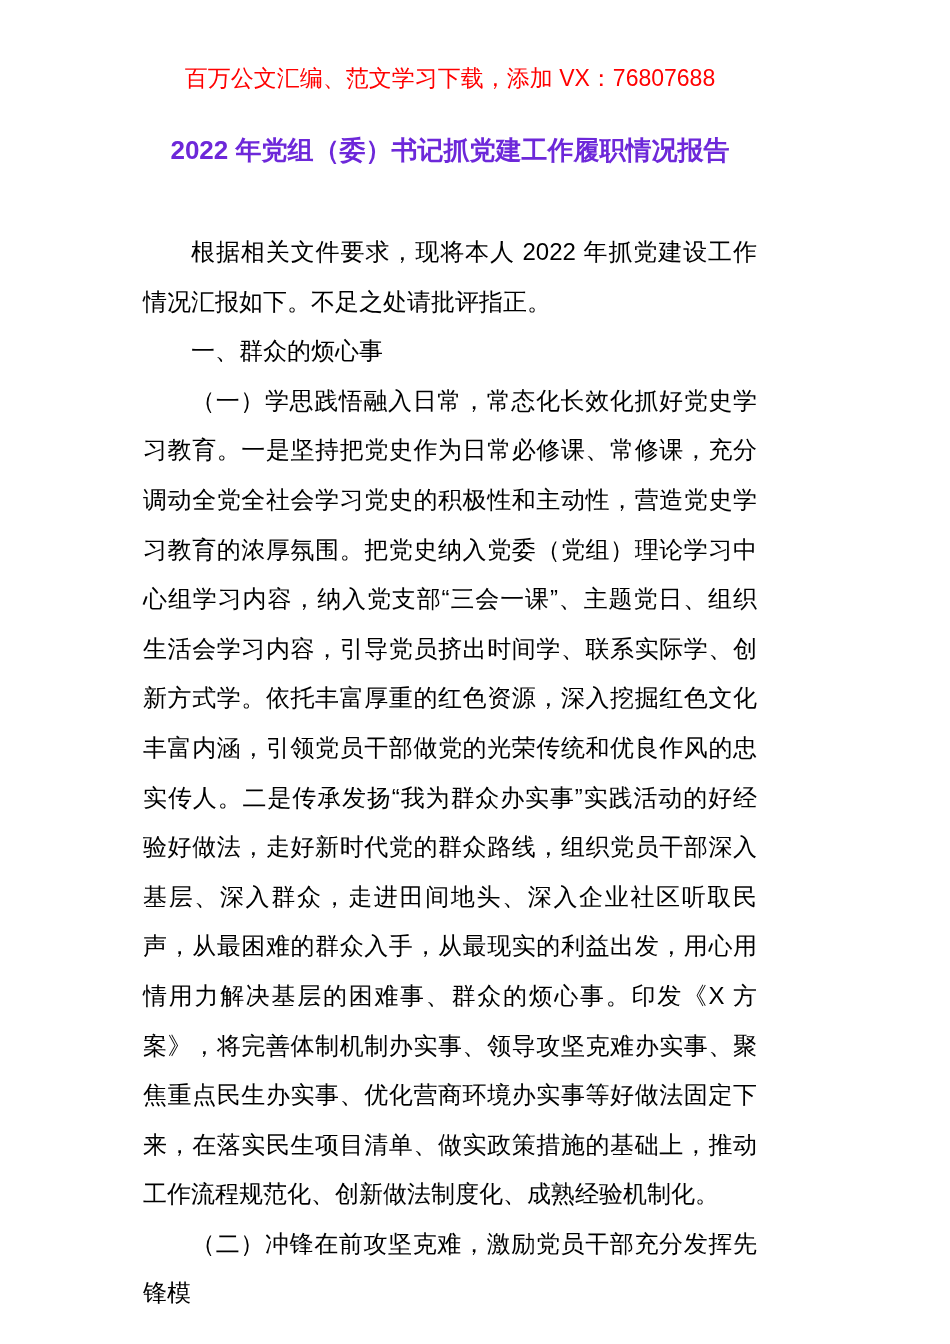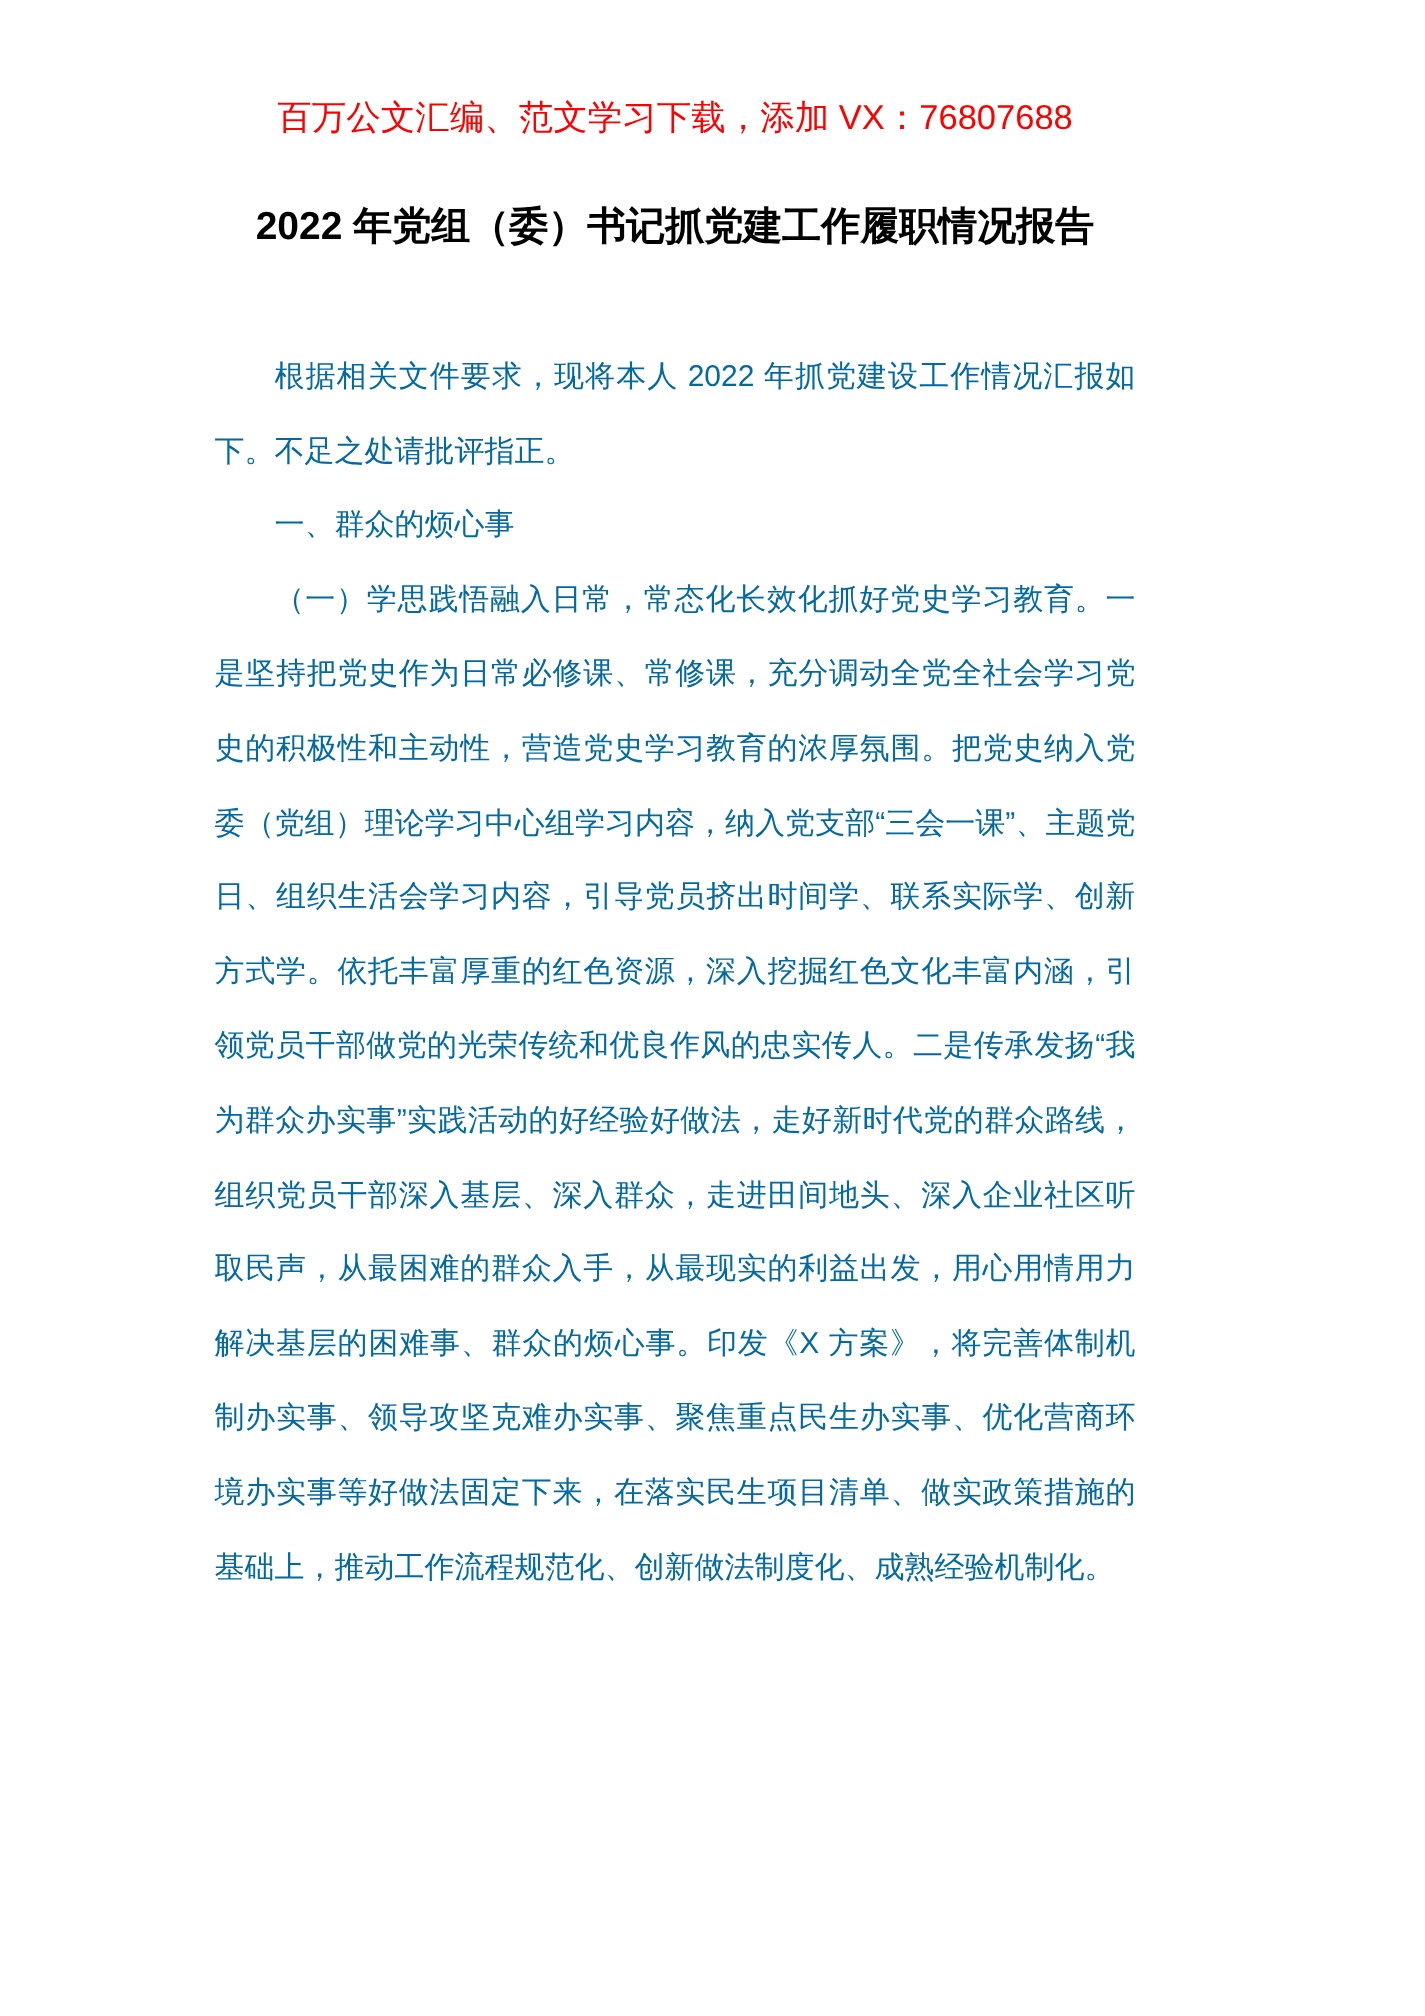--- a/index.html
+++ b/index.html
@@ -28,45 +28,46 @@
     color: #ff0000;
     text-align: center;
     white-space: nowrap;
   }
   .doc-title {
     margin: 36px 0 0 0;
     font-size: 26px;
     line-height: 42px;
     font-weight: bold;
     text-align: center;
-    color: #000000;
+    color: #6d28d9;
     white-space: nowrap;
   }
   .body-text {
     margin-top: 56px;
   }
   .para {
     margin: 0;
-    font-size: 20px;
+    font-size: 24px;
     line-height: 49.6px;
     text-indent: 2em;
     text-align: justify;
     text-justify: inter-ideograph;
     word-break: break-all;
-    color: #0369a1;
+    color: #000000;
   }
 </style>
 </head>
 <body>
 
 <div class="page">
 
   <div class="promo-banner">百万公文汇编、范文学习下载，添加 VX：76807688</div>
 
   <h1 class="doc-title">2022 年党组（委）书记抓党建工作履职情况报告</h1>
 
   <div class="body-text">
     <p class="para">根据相关文件要求，现将本人 2022 年抓党建设工作情况汇报如下。不足之处请批评指正。</p>
     <p class="para">一、群众的烦心事</p>
     <p class="para">（一）学思践悟融入日常，常态化长效化抓好党史学习教育。一是坚持把党史作为日常必修课、常修课，充分调动全党全社会学习党史的积极性和主动性，营造党史学习教育的浓厚氛围。把党史纳入党委（党组）理论学习中心组学习内容，纳入党支部“三会一课”、主题党日、组织生活会学习内容，引导党员挤出时间学、联系实际学、创新方式学。依托丰富厚重的红色资源，深入挖掘红色文化丰富内涵，引领党员干部做党的光荣传统和优良作风的忠实传人。二是传承发扬“我为群众办实事”实践活动的好经验好做法，走好新时代党的群众路线，组织党员干部深入基层、深入群众，走进田间地头、深入企业社区听取民声，从最困难的群众入手，从最现实的利益出发，用心用情用力解决基层的困难事、群众的烦心事。印发《X 方案》，将完善体制机制办实事、领导攻坚克难办实事、聚焦重点民生办实事、优化营商环境办实事等好做法固定下来，在落实民生项目清单、做实政策措施的基础上，推动工作流程规范化、创新做法制度化、成熟经验机制化。</p>
+    <p class="para">（二）冲锋在前攻坚克难，激励党员干部充分发挥先锋模</p>
   </div>
 
 </div>
 
 </body></html>

